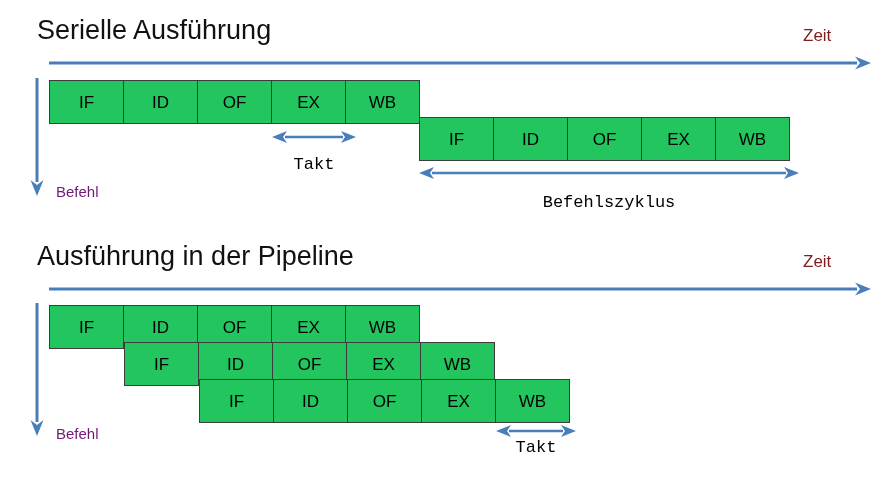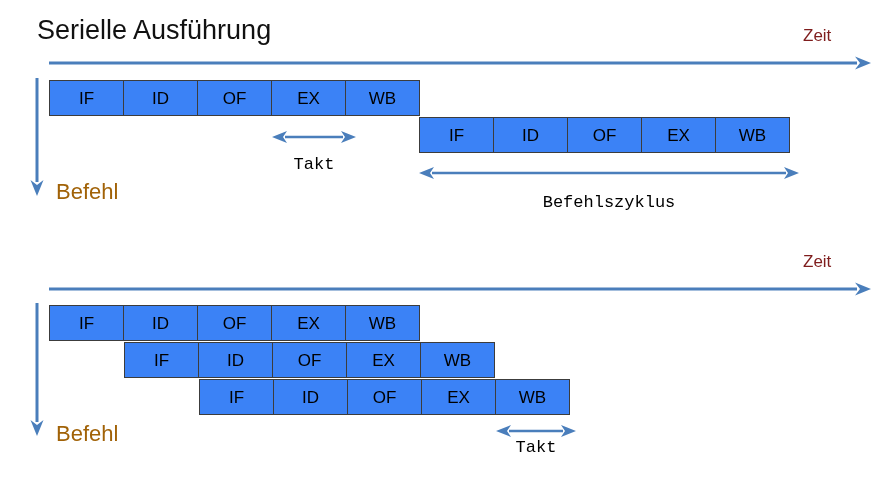--- a/index.html
+++ b/index.html
@@ -43,24 +43,24 @@
     line-height: 20px;
     white-space: nowrap;
     color: #7f1d1d;
   }
   #zeit-label-serial { left: 794px; top: 26px; }
   #zeit-label-pipe   { left: 794px; top: 252px; }
 
   
   .befehl-label {
     position: absolute;
-    font-size: 22px;
+    font-size: 15px;
     line-height: 20px;
     white-space: nowrap;
-    color: #a16207;
+    color: #701a75;
     text-align: right;
   }
   #befehl-label-serial { left: 47px; top: 182px; }
   #befehl-label-pipe   { left: 47px; top: 424px; }
 
   
   .h-axis {
     position: absolute;
     height: 20px;
   }
@@ -88,22 +88,22 @@
   }
 
   
   .stage-row {
     position: absolute;
     display: flex;
   }
   .stage-cell {
     box-sizing: border-box;
     width: 75px;
-    height: 36px;
-    background: #3b82f6;
+    height: 44px;
+    background: #22c55e;
     border: 1px solid #3C3C3C;
     margin-left: -1px;
     display: flex;
     align-items: center;
     justify-content: center;
     font-size: 17px;
     line-height: 17px;
     color: #000000;
   }
   .stage-cell:first-child { margin-left: 0; }
@@ -158,20 +158,21 @@
 
   <div class="dim-arrow" id="zyklus-arrow" style="left:410px; top:165px; width:380px;">
     <svg width="380" height="16" viewBox="0 0 380 16">
       <line x1="13" y1="8" x2="367" y2="8" stroke="#4A7EBB" stroke-width="2.5"></line>
       <path d="M 0 8 L 15 2 L 11 8 L 15 14 Z" fill="#4A7EBB"></path>
       <path d="M 380 8 L 365 2 L 369 8 L 365 14 Z" fill="#4A7EBB"></path>
     </svg>
   </div>
   <div class="dim-caption" id="zyklus-caption" style="left:410px; top:193px; width:380px;">Befehlszyklus</div>
 
+  <div class="section-title" id="title-pipe">Ausführung in der Pipeline</div>
 
   <div class="h-axis" id="zeit-axis-pipe" style="left:40px; top:281px; width:822px;">
     <svg width="822" height="16" viewBox="0 0 822 16">
       <line x1="0" y1="8" x2="808" y2="8" stroke="#4A7EBB" stroke-width="3"></line>
       <path d="M 806 1.5 L 822 8 L 806 14.5 L 811 8 Z" fill="#4A7EBB"></path>
     </svg>
   </div>
   <div class="zeit-label" id="zeit-label-pipe">Zeit</div>
 
   <div class="v-axis" id="befehl-axis-pipe" style="left:20px; top:303px; width:16px; height:133px;">

